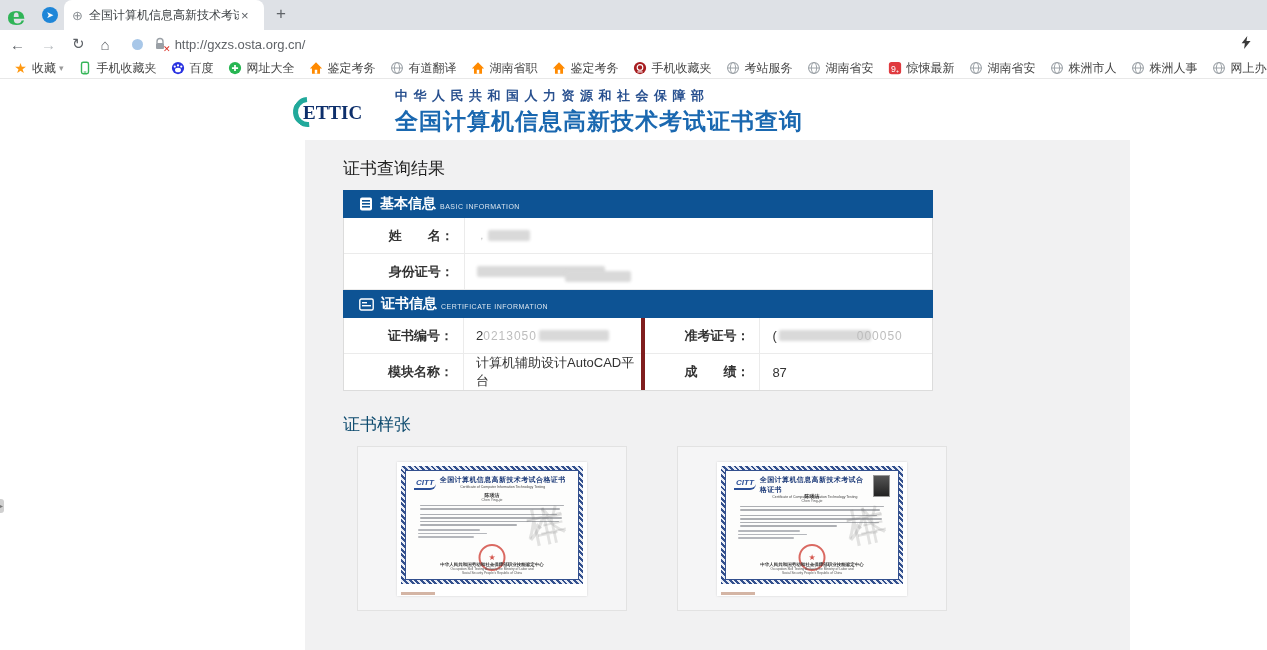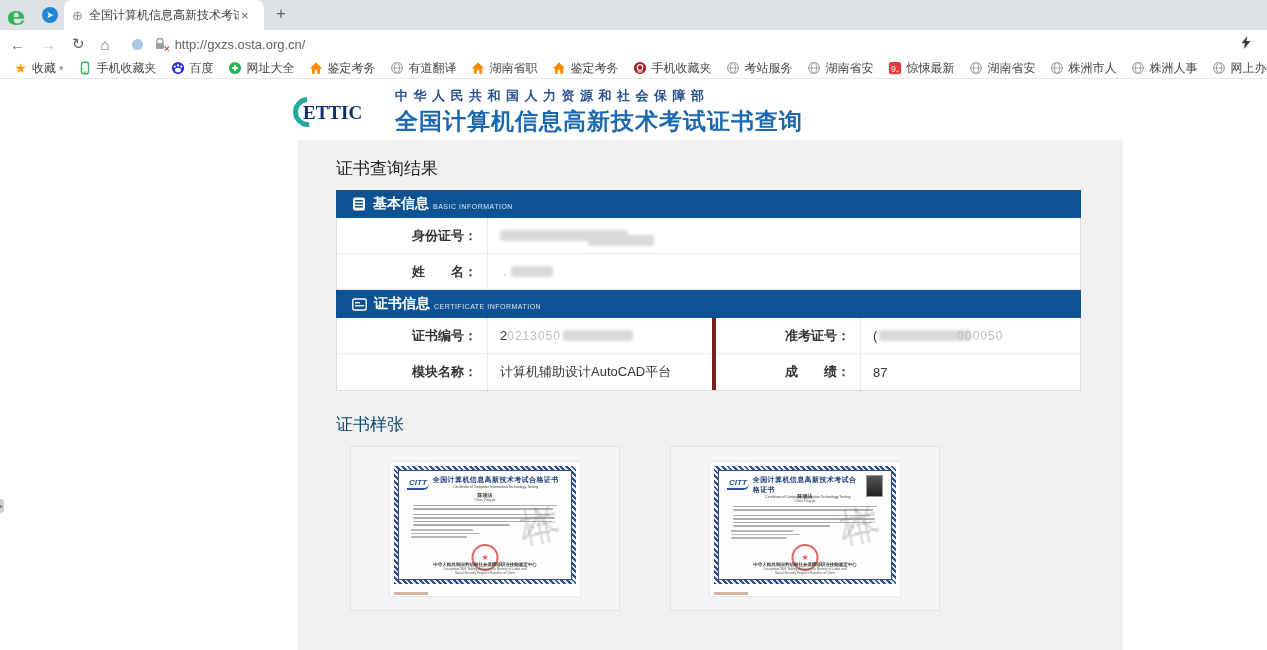--- a/index.html
+++ b/index.html
@@ -40,23 +40,23 @@
   .page { position:absolute; top:79px; left:0; width:1267px; height:571px; background:#fff; }
   .site-header { position:absolute; top:8px; left:297px; display:flex; align-items:center; }
   .ettic { position:relative; width:88px; height:34px; margin-right:10px; }
   .ettic .swoosh { position:absolute; left:-4px; top:2px; width:30px; height:30px; border-radius:50%;
     border:5px solid #21a99b; border-top-color:transparent; border-right-color:transparent; transform:rotate(40deg); }
   .ettic .etext { position:absolute; left:6px; top:7px; font-size:19px; font-weight:bold; color:#0d2f6b;
     letter-spacing:0px; font-family:"Liberation Serif",serif; }
   .hd-lines .l1 { font-size:13px; font-weight:bold; color:#28508f; letter-spacing:5.5px; }
   .hd-lines .l2 { font-size:23px; font-weight:bold; color:#1a68b0; letter-spacing:1px; margin-top:1px; }
 
-  .panel { position:absolute; top:61px; left:298px; width:825px; height:510px; background:#f1f1f2; }
+  .panel { position:absolute; top:61px; left:305px; width:825px; height:510px; background:#f1f1f2; }
   .rheading { padding:17px 0 10px 38px; font-size:17px; color:#222; }
-  .tbl { margin-left:38px; width:745px; border:1px solid #dcdcdc; border-top:none; background:#fff; }
+  .tbl { margin-left:38px; width:590px; border:1px solid #dcdcdc; border-top:none; background:#fff; }
   .thead { height:28px; background:#0d5394; color:#fff; display:flex; align-items:center; padding-left:16px; margin:0 -1px; }
   .thead b { font-size:14px; margin:0 4px 0 7px; }
   .th-sub { font-size:7px; opacity:.85; letter-spacing:.5px; margin-top:4px; }
   .trow { display:flex; height:36px; border-bottom:1px solid #ebebeb; align-items:center; font-size:13px; color:#333; }
   .trow:last-child { border-bottom:none; }
   .tlabel { width:150px; text-align:right; font-weight:bold; padding-right:10px; }
   .tval { border-left:1px solid #ebebeb; height:36px; display:flex; align-items:center; padding-left:12px; }
   .v1 { width:225px; } .vwide { width:593px; }
   .tlabel2 { width:148px; border-left:4px solid #7f1d1d; height:36px; display:flex; align-items:center;
     justify-content:flex-end; font-weight:bold; padding-right:10px; }
@@ -311,31 +311,31 @@
         <svg width="14" height="14" viewBox="0 0 14 14">
             <rect x="1" y="0.5" width="12" height="13" rx="2" fill="#fff"></rect>
             <rect x="3" y="3" width="8" height="1.6" fill="#0d5394"></rect>
             <rect x="3" y="6" width="8" height="1.6" fill="#0d5394"></rect>
             <rect x="3" y="9" width="8" height="1.6" fill="#0d5394"></rect>
           </svg>
         <b>基本信息</b>
         <span class="th-sub">BASIC INFORMATION</span>
       </div>
       <div class="trow">
+        <div class="tlabel">姓　　名：</div>
+        <div class="tval vwide">
+          <span class="faint" style="font-size:10px;">，</span>
+          <span class="blur" style="width:42px;"></span>
+        </div>
+      </div>
+      <div class="trow">
         <div class="tlabel">身份证号：</div>
         <div class="tval vwide">
           <span class="blur" style="width:128px;"></span>
           <span class="blur" style="width:66px; margin-left:-40px; margin-top:9px;"></span>
-        </div>
-      </div>
-      <div class="trow">
-        <div class="tlabel">姓　　名：</div>
-        <div class="tval vwide">
-          <span class="faint" style="font-size:10px;">，</span>
-          <span class="blur" style="width:42px;"></span>
         </div>
       </div>
 
       <div class="thead">
         <svg width="15" height="13" viewBox="0 0 15 13">
             <rect x="0.8" y="1" width="13.4" height="11" rx="1.5" fill="none" stroke="#fff" stroke-width="1.4"></rect>
             <rect x="3" y="4" width="5" height="1.4" fill="#fff"></rect>
             <rect x="3" y="7" width="9" height="1.4" fill="#fff"></rect>
           </svg>
         <b>证书信息</b>

